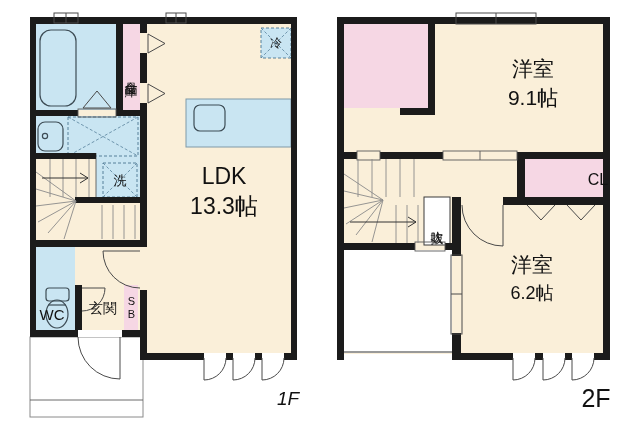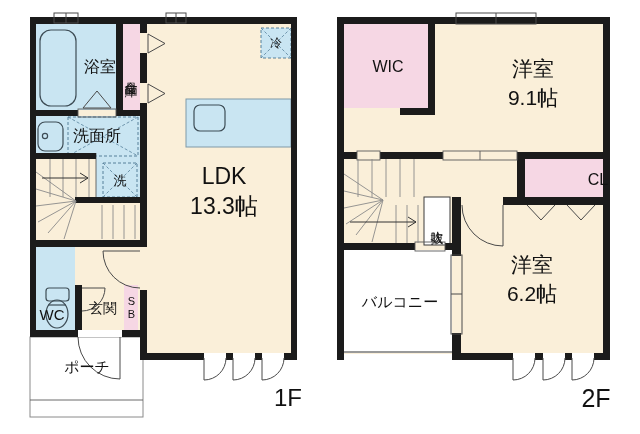--- a/index.html
+++ b/index.html
@@ -217,35 +217,30 @@
       <line x1="396" y1="205" x2="396" y2="243"></line>
           <line x1="407" y1="205" x2="407" y2="243"></line>
       <line x1="418" y1="205" x2="418" y2="243"></line>
     </g>
     <g stroke="#333" fill="none" stroke-width="1">
       <path d="M350 222 L416 222 M416 222 L408 217 M416 222 L408 227"></path>
     </g>
   </g>
 </svg>
 
-<div class="label" style="left:60px;top:58px;width:80px;height:18px;font-size:16px;">浴室</div>
 <div class="label vert" style="left:121px;top:30px;width:20px;height:84px;font-size:13px;">食品庫</div>
 <div class="label" style="left:261px;top:29px;width:30px;height:28px;font-size:12px;">冷</div>
-<div class="label" style="left:47px;top:126px;width:100px;height:20px;font-size:16px;">洗面所</div>
 <div class="label" style="left:104px;top:166px;width:32px;height:28px;font-size:13px;">洗</div>
 <div class="label" style="left:160px;top:162px;width:128px;height:28px;font-size:23px;">LDK</div>
 <div class="label" style="left:160px;top:192px;width:128px;height:28px;font-size:23px;text-align:center;">13.3帖</div>
 <div class="label" style="left:32px;top:259px;width:40px;height:18px;font-size:15px;margin-top:46px;">WC</div>
 <div class="label" style="left:81px;top:298px;width:44px;height:20px;font-size:14px;">玄関</div>
 <div class="label vert" style="left:124px;top:287px;width:14px;height:42px;font-size:11px;">SB</div>
-<div class="label" style="left:52px;top:356px;width:70px;height:20px;font-size:15px;">ポーチ</div>
-<div class="label" style="left:268px;top:386px;width:40px;height:24px;font-size:24px;">1F</div>
-
-<div class="label" style="left:358px;top:57px;width:60px;height:20px;font-size:16px;">WIC</div>
+<div class="label" style="left:268px;top:386px;width:40px;height:24px;font-size:19px;font-style:italic;">1F</div>
+
 <div class="label" style="left:483px;top:55px;width:100px;height:26px;font-size:21px;">洋室</div>
 <div class="label" style="left:483px;top:84px;width:100px;height:26px;font-size:21px;">9.1帖</div>
 <div class="label" style="left:577px;top:170px;width:42px;height:20px;font-size:16px;">CL</div>
 <div class="label vert" style="left:427px;top:200px;width:20px;height:44px;font-size:13px;">吹抜</div>
-<div class="label" style="left:354px;top:291px;width:92px;height:20px;font-size:15px;">バルコニー</div>
 <div class="label" style="left:482px;top:251px;width:100px;height:26px;font-size:21px;">洋室</div>
-<div class="label" style="left:482px;top:280px;width:100px;height:26px;font-size:21px;">6.2帖</div>
+<div class="label" style="left:482px;top:280px;width:100px;height:26px;font-size:18px;">6.2帖</div>
 <div class="label" style="left:576px;top:386px;width:40px;height:24px;font-size:25px;">2F</div>
 </div>
 
 </body></html>

